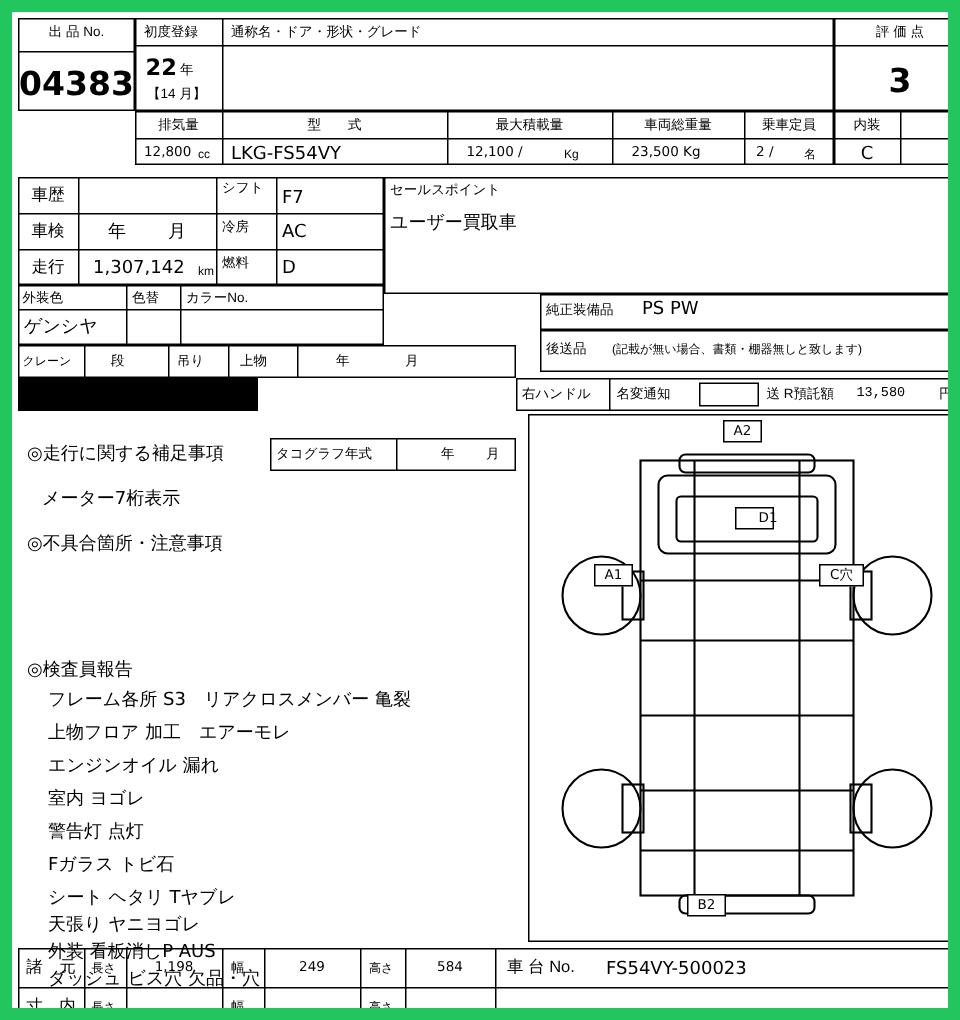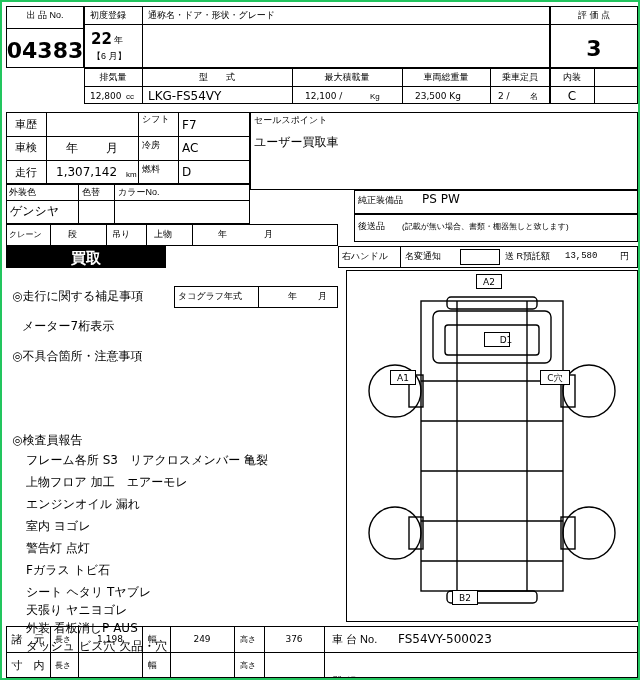--- a/index.html
+++ b/index.html
@@ -1,17 +1,17 @@
 <!DOCTYPE html>
 <html><head>
 <meta charset="utf-8">
 <style>
   html,body{margin:0;padding:0;background:#ffffff;}
   body{width:640px;height:680px;font-family:"Liberation Sans","DejaVu Sans",sans-serif;color:#000;}
-  #sheet{position:relative;width:640px;height:680px;box-sizing:border-box;border:2px solid #22c55e;overflow:hidden;}
+  #sheet{position:relative;width:640px;height:680px;box-sizing:border-box;border:8px solid #22c55e;overflow:hidden;}
   .bx{position:absolute;box-sizing:border-box;}
   .bd{border:1px solid #000;}
   .t{position:absolute;white-space:nowrap;line-height:1;}
   .ctr{text-align:center;}
   .lbl{font-size:11px;}
   .sm{font-size:9px;}
   .xs{font-size:8px;}
   .md{font-size:12px;}
   .lg{font-size:15px;font-weight:bold;}
   .xl{font-size:19px;font-weight:bold;}
@@ -31,21 +31,21 @@
   <div class="line" style="left:4px;top:26px;width:78px;height:1px;"></div>
   <div class="t ctr vbig hand" style="left:4px;top:38px;width:78px;">04383</div>
 
   <div class="bx bd" style="left:82px;top:4px;width:466px;height:62px;"></div>
   <div class="line" style="left:82px;top:22px;width:466px;height:1px;"></div>
   <div class="line" style="left:140px;top:4px;width:1px;height:62px;"></div>
   <div class="t sm" style="left:88px;top:9px;">初度登録</div>
   <div class="t sm" style="left:146px;top:9px;">通称名・ドア・形状・グレード</div>
   <div class="t lg hand" style="left:89px;top:30px;">22</div>
   <div class="t sm" style="left:112px;top:34px;">年</div>
-  <div class="t sm" style="left:90px;top:50px;">【6 月】</div>
+  <div class="t sm" style="left:90px;top:50px;">【14 月】</div>
 
   <div class="bx bd" style="left:548px;top:4px;width:88px;height:62px;"></div>
   <div class="line" style="left:548px;top:22px;width:88px;height:1px;"></div>
   <div class="t ctr sm" style="left:548px;top:9px;width:88px;">評 価 点</div>
   <div class="t ctr vbig hand" style="left:548px;top:36px;width:88px;">3</div>
 
   <div class="bx bd" style="left:548px;top:66px;width:88px;height:36px;"></div>
   <div class="line" style="left:548px;top:84px;width:88px;height:1px;"></div>
   <div class="line" style="left:592px;top:66px;width:1px;height:36px;"></div>
   <div class="t ctr sm" style="left:548px;top:71px;width:44px;text-align:center;">内装</div>
@@ -76,21 +76,21 @@
   <div class="t xs" style="left:528px;top:91px;">名</div>
 
   <div class="bx bd" style="left:4px;top:110px;width:244px;height:72px;"></div>
   <div class="line" style="left:4px;top:134px;width:244px;height:1px;"></div>
   <div class="line" style="left:4px;top:158px;width:244px;height:1px;"></div>
   <div class="line" style="left:44px;top:110px;width:1px;height:72px;"></div>
   <div class="line" style="left:136px;top:110px;width:1px;height:72px;"></div>
   <div class="line" style="left:176px;top:110px;width:1px;height:72px;"></div>
 
   <div class="t ctr lbl" style="left:4px;top:117px;width:40px;">車歴</div>
-  <div class="t ctr lbl" style="left:4px;top:141px;width:40px;font-family:Liberation Mono, monospace;">車検</div>
+  <div class="t ctr lbl" style="left:4px;top:141px;width:40px;">車検</div>
   <div class="t ctr lbl" style="left:4px;top:165px;width:40px;">走行</div>
 
   <div class="t sm" style="left:140px;top:113px;">シフト</div>
   <div class="t md hand" style="left:180px;top:117px;">F7</div>
   <div class="t sm" style="left:140px;top:139px;">冷房</div>
   <div class="t md hand" style="left:180px;top:140px;">AC</div>
   <div class="t sm" style="left:140px;top:163px;">燃料</div>
   <div class="t md hand" style="left:180px;top:164px;">D</div>
 
   <div class="t md hand" style="left:64px;top:140px;">年</div>
@@ -126,21 +126,20 @@
 
   <div class="bx bd" style="left:352px;top:188px;width:284px;height:24px;"></div>
   <div class="t sm" style="left:356px;top:194px;">純正装備品</div>
   <div class="t md hand" style="left:420px;top:191px;">PS  PW</div>
 
   <div class="bx bd" style="left:352px;top:212px;width:284px;height:28px;"></div>
   <div class="t sm" style="left:356px;top:220px;">後送品</div>
   <div class="t xs" style="left:400px;top:221px;">(記載が無い場合、書類・棚器無しと致します)</div>
 
   <div class="bx blk" style="left:4px;top:244px;width:160px;height:22px;"></div>
-  <div class="t ctr lg" style="left:4px;top:248px;width:160px;color:#fff;">買取</div>
 
   <div class="bx bd" style="left:336px;top:244px;width:300px;height:22px;"></div>
   <div class="line" style="left:398px;top:244px;width:1px;height:22px;"></div>
   <div class="t sm" style="left:340px;top:250px;">右ハンドル</div>
   <div class="t sm" style="left:403px;top:250px;">名変通知</div>
   <div class="bx bd" style="left:458px;top:247px;width:40px;height:16px;"></div>
   <div class="t ctr sm hand" style="left:458px;top:251px;width:40px;"></div>
   <div class="t sm" style="left:503px;top:250px;">送 R預託額</div>
   <div class="t sm hand" style="left:563px;top:250px;font-family:Liberation Mono, monospace;">13,580</div>
   <div class="t sm" style="left:618px;top:250px;">円</div>
@@ -233,21 +232,21 @@
 
   <div class="t xs" style="left:53px;top:634px;">長さ</div>
   <div class="t xs" style="left:53px;top:660px;">長さ</div>
   <div class="t sm" style="left:146px;top:633px;">幅</div>
   <div class="t sm" style="left:146px;top:659px;">幅</div>
   <div class="t xs" style="left:238px;top:634px;">高さ</div>
   <div class="t xs" style="left:238px;top:660px;">高さ</div>
 
   <div class="t ctr sm hand" style="left:76px;top:633px;width:64px;">1,198</div>
   <div class="t ctr sm hand" style="left:168px;top:633px;width:64px;">249</div>
-  <div class="t ctr sm hand" style="left:262px;top:633px;width:60px;">376</div>
+  <div class="t ctr sm hand" style="left:262px;top:633px;width:60px;">584</div>
   <div class="t ctr sm hand" style="left:76px;top:659px;width:64px;"></div>
   <div class="t ctr sm hand" style="left:168px;top:659px;width:64px;"></div>
   <div class="t ctr sm hand" style="left:262px;top:659px;width:60px;"></div>
 
   <div class="t lbl" style="left:330px;top:632px;">車 台 No.</div>
   <div class="t lbl" style="left:330px;top:658px;margin-top:16px;">登 録 No.</div>
   <div class="t md hand" style="left:396px;top:631px;">FS54VY-500023</div>
   <div class="t md hand" style="left:396px;top:657px;"></div>
 
 </div>

